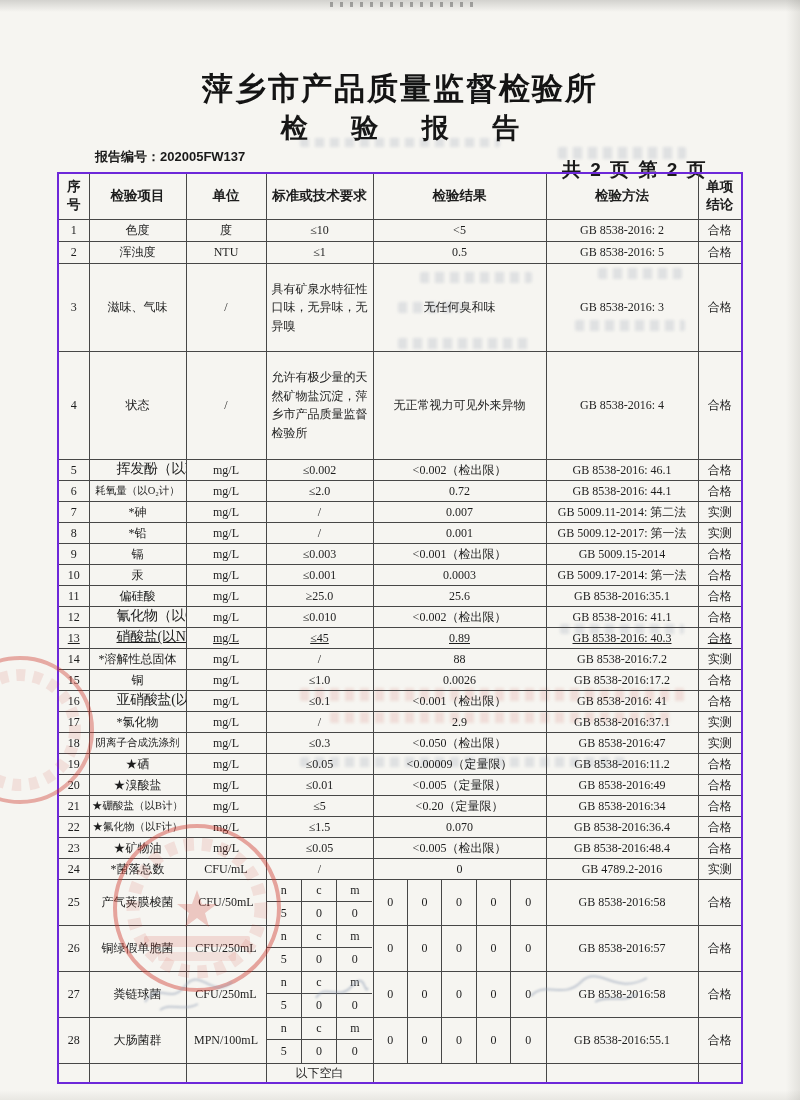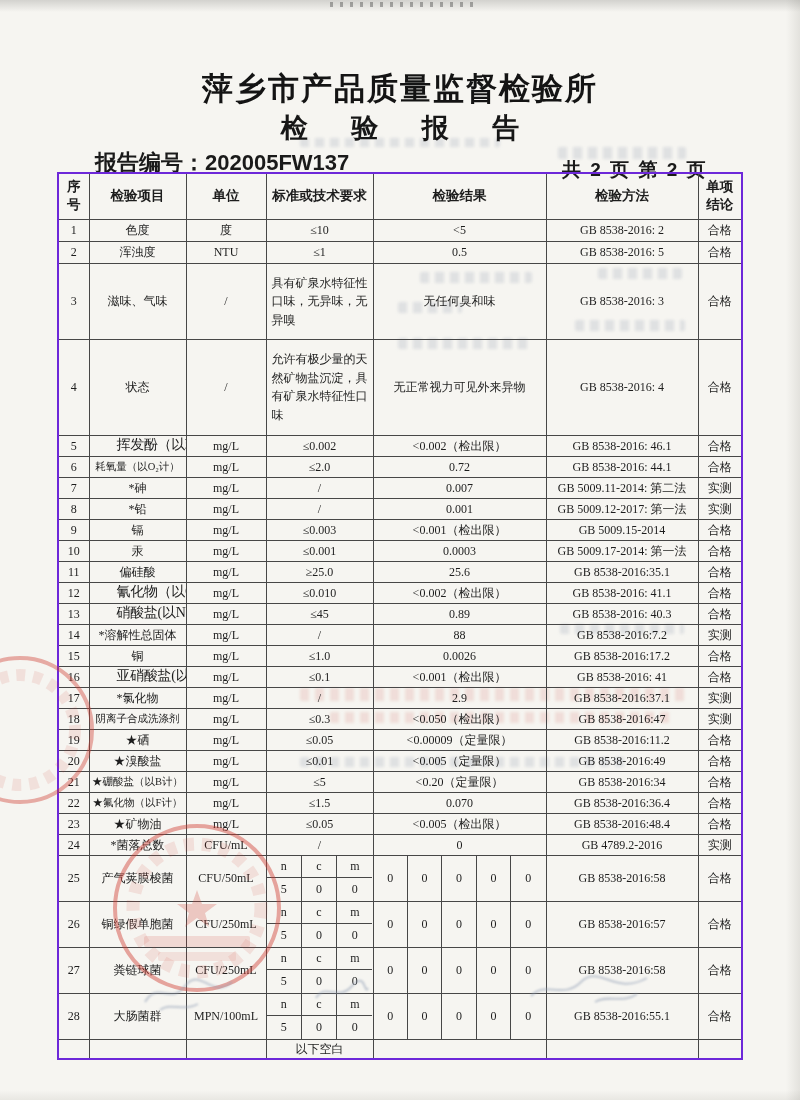--- a/index.html
+++ b/index.html
@@ -18,36 +18,36 @@
     background:linear-gradient(270deg,rgba(110,108,100,.14),rgba(110,108,100,0));}
   .botband{position:absolute;left:0;bottom:0;width:100%;height:10px;
     background:linear-gradient(0deg,rgba(110,108,100,.10),rgba(110,108,100,0));}
 
   .title{position:absolute;top:68px;left:0;width:100%;text-align:center;
     font-size:31px;font-weight:700;letter-spacing:2px;color:#141414;
     font-family:"Liberation Sans","DejaVu Sans",sans-serif;}
   .subtitle{position:absolute;top:110px;left:0;width:100%;text-align:center;
     font-size:27px;font-weight:700;letter-spacing:18px;text-indent:18px;color:#161616;
     font-family:"Liberation Sans","DejaVu Sans",sans-serif;}
-  .report-line{position:absolute;top:148px;left:95px;font-size:22px;color:#1a1a1a;
+  .report-line{position:absolute;top:148px;left:95px;font-size:13px;color:#1a1a1a;
     font-family:"Liberation Sans","DejaVu Sans",sans-serif;font-weight:600;}
   .page-info{position:absolute;top:157px;left:562px;font-size:19px;letter-spacing:2px;
     color:#1a1a1a;font-family:"Liberation Sans","DejaVu Sans",sans-serif;font-weight:600;}
 
   table.report{position:absolute;top:172px;left:57px;width:684px;
     border-collapse:collapse;table-layout:fixed;border:2px solid #6d28d9;}
   th,td{border:1px solid #474747;text-align:center;vertical-align:middle;
     padding:1px 3px;font-size:12px;line-height:1.35;overflow:hidden;color:#1d1d1d;}
   thead tr{height:46px;}
   th{font-size:13.5px;font-weight:700;padding:2px 3px;
     font-family:"Liberation Sans","DejaVu Sans",sans-serif;}
   .c-item{padding:0 1px;white-space:nowrap;}
   .c-item.sm{font-size:10.5px;}
   .c-item.xs{font-size:14px;letter-spacing:-.3px;padding-left:27px;}
-  .c-std.left{text-align:left;padding:10px 5px;line-height:1.55;}
+  .c-std.left{text-align:left;padding:16px 5px;line-height:1.55;}
   .c-mini,.c-res5{padding:0;}
   .g{height:45px;}
   .mini-g{display:grid;grid-template-columns:1fr 1fr 1fr;grid-template-rows:1fr 1fr;}
   .mini-g>div{display:flex;align-items:center;justify-content:center;
     border-right:1px solid #474747;border-bottom:1px solid #474747;font-size:12px;}
   .mini-g>div:nth-child(3n){border-right:none;}
   .mini-g>div:nth-child(n+4){border-bottom:none;}
   .res-g{display:grid;grid-template-columns:repeat(5,1fr);}
   .res-g>div{display:flex;align-items:center;justify-content:center;
     border-right:1px solid #474747;font-size:12px;}
@@ -134,21 +134,21 @@
         <td class="c-unit">/</td>
         <td class="c-std left">具有矿泉水特征性口味，无异味，无异嗅</td>
         <td class="c-res">无任何臭和味</td>
         <td class="c-meth">GB 8538-2016: 3</td>
         <td class="c-conc">合格</td>
       </tr>
       <tr style="height: 56px;">
         <td class="c-no">4</td>
         <td class="c-item">状态</td>
         <td class="c-unit">/</td>
-        <td class="c-std left">允许有极少量的天然矿物盐沉淀，具有矿泉水特征性口味</td>
+        <td class="c-std left">允许有极少量的天然矿物盐沉淀，萍乡市产品质量监督检验所</td>
         <td class="c-res">无正常视力可见外来异物</td>
         <td class="c-meth">GB 8538-2016: 4</td>
         <td class="c-conc">合格</td>
       </tr>
       <tr style="height: 21px;">
         <td class="c-no">5</td>
         <td class="c-item xs">挥发酚（以苯酚计）</td>
         <td class="c-unit">mg/L</td>
         <td class="c-std">≤0.002</td>
         <td class="c-res">&lt;0.002（检出限）</td>
@@ -211,21 +211,21 @@
       </tr>
       <tr style="height: 21px;">
         <td class="c-no">12</td>
         <td class="c-item xs">氰化物（以CN⁻计）</td>
         <td class="c-unit">mg/L</td>
         <td class="c-std">≤0.010</td>
         <td class="c-res">&lt;0.002（检出限）</td>
         <td class="c-meth">GB 8538-2016: 41.1</td>
         <td class="c-conc">合格</td>
       </tr>
-      <tr style="height: 21px;">
+      <tr style="height: 21px; text-decoration: underline;">
         <td class="c-no">13</td>
         <td class="c-item xs">硝酸盐(以NO₃⁻计)</td>
         <td class="c-unit">mg/L</td>
         <td class="c-std">≤45</td>
         <td class="c-res">0.89</td>
         <td class="c-meth">GB 8538-2016: 40.3</td>
         <td class="c-conc">合格</td>
       </tr>
       <tr style="height: 21px;">
         <td class="c-no">14</td>

